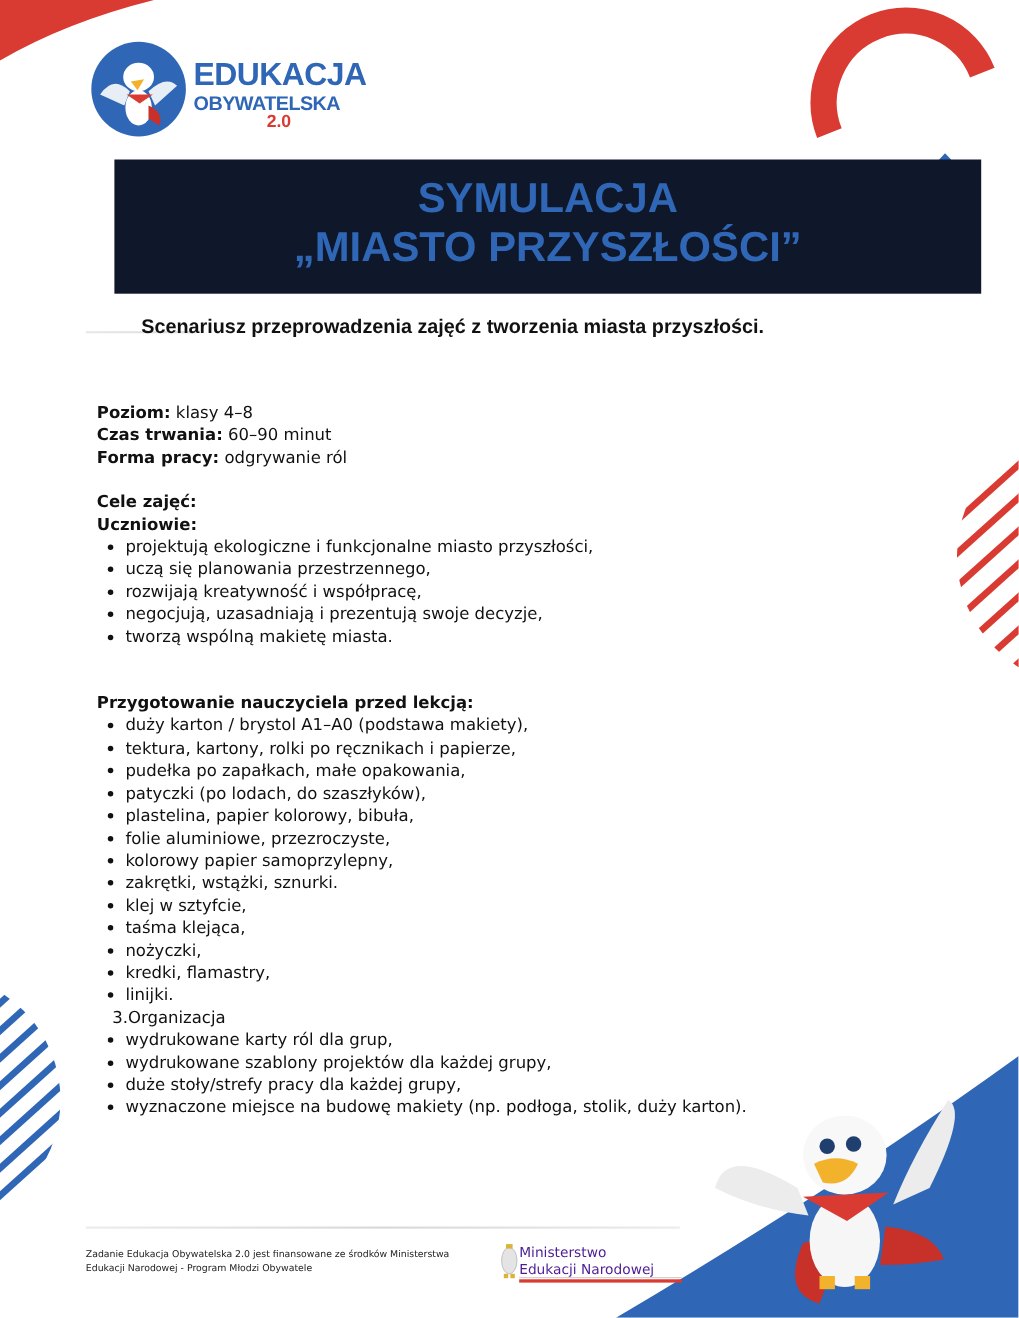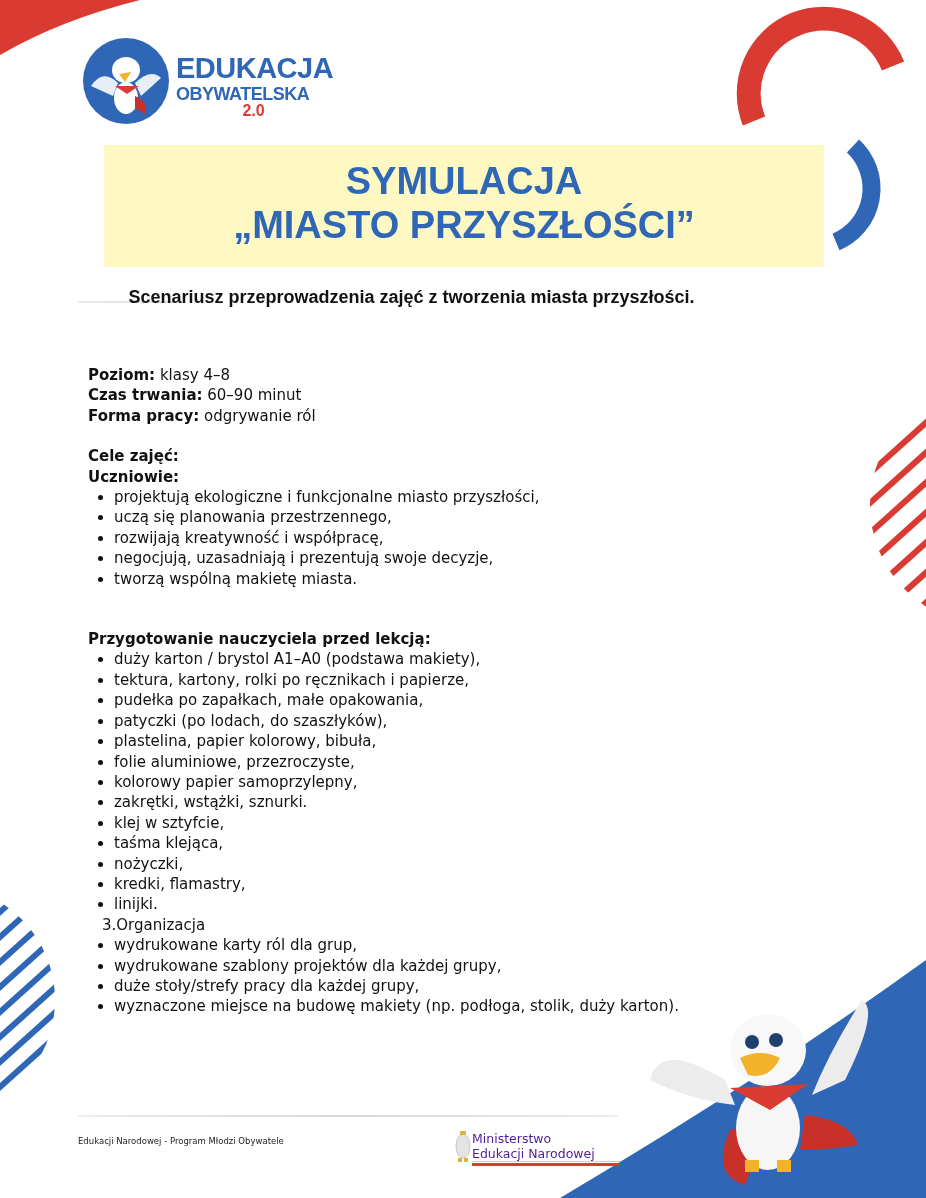--- a/index.html
+++ b/index.html
@@ -4,21 +4,21 @@
 <style>
   html, body { margin:0; padding:0; }
   body { width:926px; height:1198px; position:relative; overflow:hidden; background:#ffffff;
          font-family:"DejaVu Sans", sans-serif; color:#111; }
   .abs { position:absolute; }
   .logo-circle { left:83px; top:38px; width:86px; height:86px; border-radius:50%; background:#2f67b6; overflow:hidden; }
   .logo-text { left:176px; top:54px; font-family:"Liberation Sans", sans-serif; font-weight:bold; color:#2f67b6; line-height:1; }
   .logo-line1 { font-size:29px; letter-spacing:-0.5px; }
   .logo-line2 { font-size:18px; letter-spacing:-0.5px; margin-top:2px; }
   .logo-line3 { font-size:16px; color:#d93a31; text-align:center; margin-top:0px; padding-right:2px; }
-  .title-box { left:104px; top:145px; width:720px; height:122px; background:#fef9c3; text-align:center; }
+  .title-box { left:104px; top:145px; width:788px; height:122px; background:#0f172a; text-align:center; }
   .title-box .t { font-family:"Liberation Sans", sans-serif; font-weight:bold; color:#2f67b6; font-size:38px; line-height:44px; }
   .title-box .t1 { margin-top:14px; }
   .subtitle { left:0; top:287px; width:823px; text-align:center; font-family:"Liberation Sans", sans-serif; font-weight:bold; font-size:18px; }
   .sub-line { left:78px; top:301px; width:100px; height:2px; background:linear-gradient(90deg,#e9e9e9,#dcdcdc); }
   .content { left:88px; top:365px; width:640px; font-family:"DejaVu Sans", sans-serif; font-size:15px; line-height:20.4px; }
   .content p { margin:0; }
   .content b { font-weight:bold; }
   .gap { height:20px; }
   ul.b { margin:0; padding:0 0 0 26px; list-style:disc; }
   ul.b li { padding-left:0; }
@@ -156,20 +156,21 @@
   <ul class="b">
     <li>wydrukowane karty ról dla grup,</li>
     <li>wydrukowane szablony projektów dla każdej grupy,</li>
     <li>duże stoły/strefy pracy dla każdej grupy,</li>
     <li>wyznaczone miejsce na budowę makiety (np. podłoga, stolik, duży karton).</li>
   </ul>
 </div>
 
 <div class="abs footer-line"></div>
 <div class="abs footer-text">
+  <div>Zadanie Edukacja Obywatelska 2.0 jest finansowane ze środków Ministerstwa</div>
   <div>Edukacji Narodowej - Program Młodzi Obywatele</div>
 </div>
 <svg class="abs men" width="16" height="40">
   <ellipse cx="8" cy="18" rx="7" ry="12" fill="#e4e4e4" stroke="#bbb" stroke-width="0.8"></ellipse>
   <rect x="5" y="3" width="6" height="4" fill="#d8b43a"></rect>
   <rect x="3" y="30" width="4" height="4" fill="#d8b43a"></rect>
   <rect x="9" y="30" width="4" height="4" fill="#d8b43a"></rect>
 </svg>
 <div class="abs men-text">
   <div>Ministerstwo</div>

